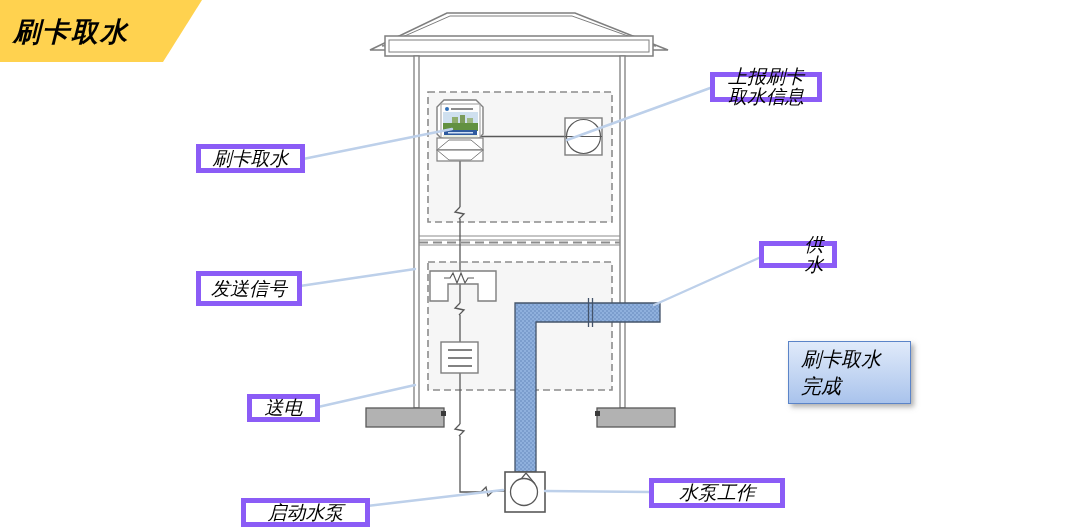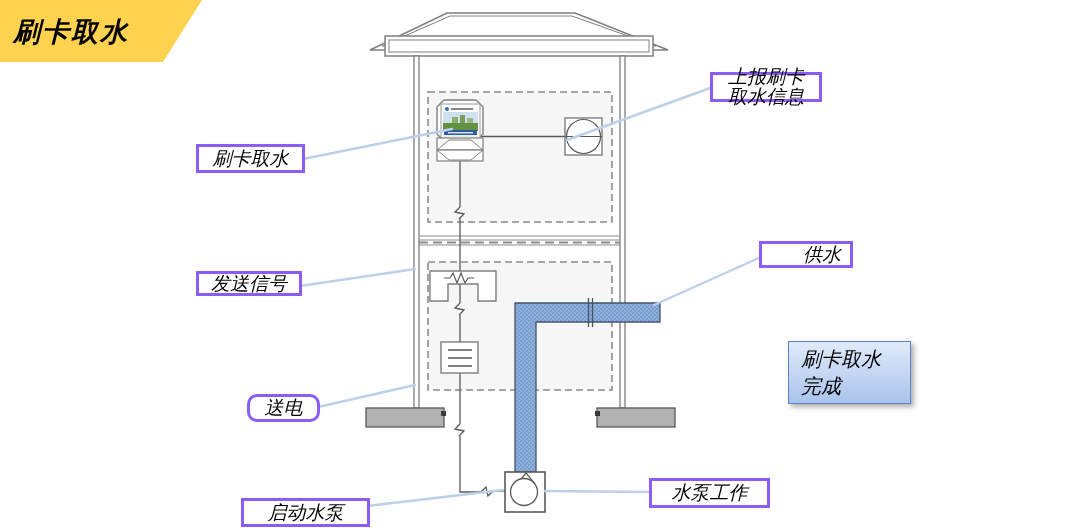--- a/index.html
+++ b/index.html
@@ -5,21 +5,21 @@
   html,body{margin:0;padding:0;background:#fff;}
   body{width:1069px;height:532px;position:relative;overflow:hidden;
        font-family:"Liberation Sans","DejaVu Sans",sans-serif;color:#000;}
   .stage{position:absolute;left:0;top:0;width:1069px;height:532px;font-style:italic;}
   svg.diagram{position:absolute;left:0;top:0;}
   .banner{position:absolute;left:0;top:0;width:202px;height:62px;
           background:#FFD24F;clip-path:polygon(0 0,202px 0,163px 62px,0 62px);}
   .banner-text{position:absolute;left:13px;top:14px;font-size:27px;font-weight:bold;
                letter-spacing:2px;white-space:nowrap;}
   .callout{position:absolute;box-sizing:border-box;background:#fff;
-           border:3px solid #8b5cf6;display:flex;align-items:center;justify-content:center;
+           border:5px solid #8b5cf6;display:flex;align-items:center;justify-content:center;
            font-size:19px;line-height:20px;text-align:center;white-space:pre-line;
            overflow:visible;}
   .result-box{position:absolute;box-sizing:border-box;
               background:linear-gradient(180deg,#E0EAFA 0%,#C5D7F3 50%,#A9C3EC 100%);
               border:1.5px solid #5B84C8;box-shadow:3px 3px 5px rgba(110,110,110,.55);
               display:flex;align-items:center;justify-content:flex-start;
               font-size:20px;line-height:27px;text-align:left;white-space:pre-line;
               padding-left:12px;}
 </style>
 </head>
@@ -150,26 +150,26 @@
   </svg>
 
   <div class="banner"></div>
   <div class="banner-text">刷卡取水</div>
 
   <div class="callout" style="left:196px;top:144px;width:109px;height:29px;">刷卡取水</div>
 
   <div class="callout" style="left:710px;top:72px;width:112px;height:30px;font-size:19px;">上报刷卡
 取水信息</div>
 
-  <div class="callout" style="left:196px;top:271px;width:106px;height:25px;">发送信号</div>
+  <div class="callout" style="left:196px;top:271px;width:106px;height:35px;">发送信号</div>
 
-  <div class="callout" style="left:759px;top:241px;width:94px;height:27px;padding-left:32px;">供水</div>
+  <div class="callout" style="left:759px;top:241px;width:78px;height:27px;padding-left:32px;">供水</div>
 
-  <div class="callout" style="left:247px;top:394px;width:73px;height:28px;border-radius:10px;">送电</div>
+  <div class="callout" style="left:247px;top:394px;width:73px;height:28px;">送电</div>
 
   <div class="callout" style="left:241px;top:498px;width:129px;height:29px;">启动水泵</div>
 
-  <div class="callout" style="left:649px;top:478px;width:121px;height:30px;">水泵工作</div>
+  <div class="callout" style="left:649px;top:478px;width:136px;height:30px;">水泵工作</div>
 
   <div class="result-box" style="left:788px;top:341px;width:123px;height:63px;">刷卡取水
 完成</div>
 
 </div>
 
 </body></html>

